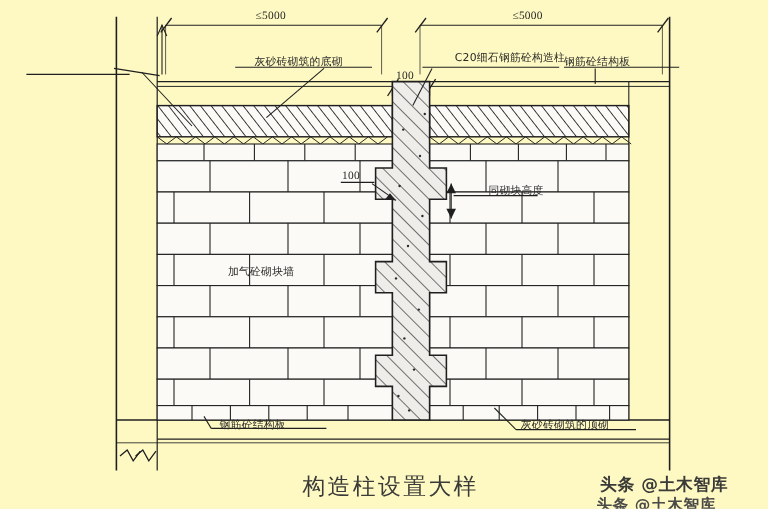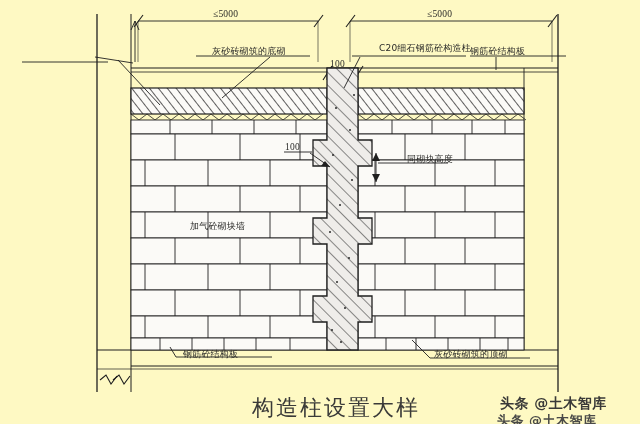--- a/index.html
+++ b/index.html
@@ -12,21 +12,21 @@
   svg.draw{position:absolute;left:0;top:0;width:640px;height:424px;}
   .lbl{
     position:absolute;
     font-family:"DejaVu Sans","Liberation Sans",sans-serif;
     color:#2a2a28;
     white-space:nowrap;
     letter-spacing:0.2px;
   }
   .lbl-cn{font-size:9px;}
   .lbl-num{font-size:9.5px;font-family:"Liberation Serif","DejaVu Serif",serif;}
-  .lbl-big{font-size:22px;letter-spacing:2px;color:#3a3a38;}
+  .lbl-big{font-size:19px;letter-spacing:2px;color:#3a3a38;}
   .lbl-struct{font-size:13px;letter-spacing:1px;color:#2a2a28;}
   .wm{
     position:absolute;font-size:14px;font-weight:bold;color:#3a3a38;
     letter-spacing:0.5px;font-family:"DejaVu Sans",sans-serif;
   }
   .wm-sub{
     position:absolute;font-size:13px;font-weight:bold;color:#4a4a48;
     letter-spacing:0.5px;font-family:"DejaVu Sans",sans-serif;
     overflow:hidden;height:12px;
   }

